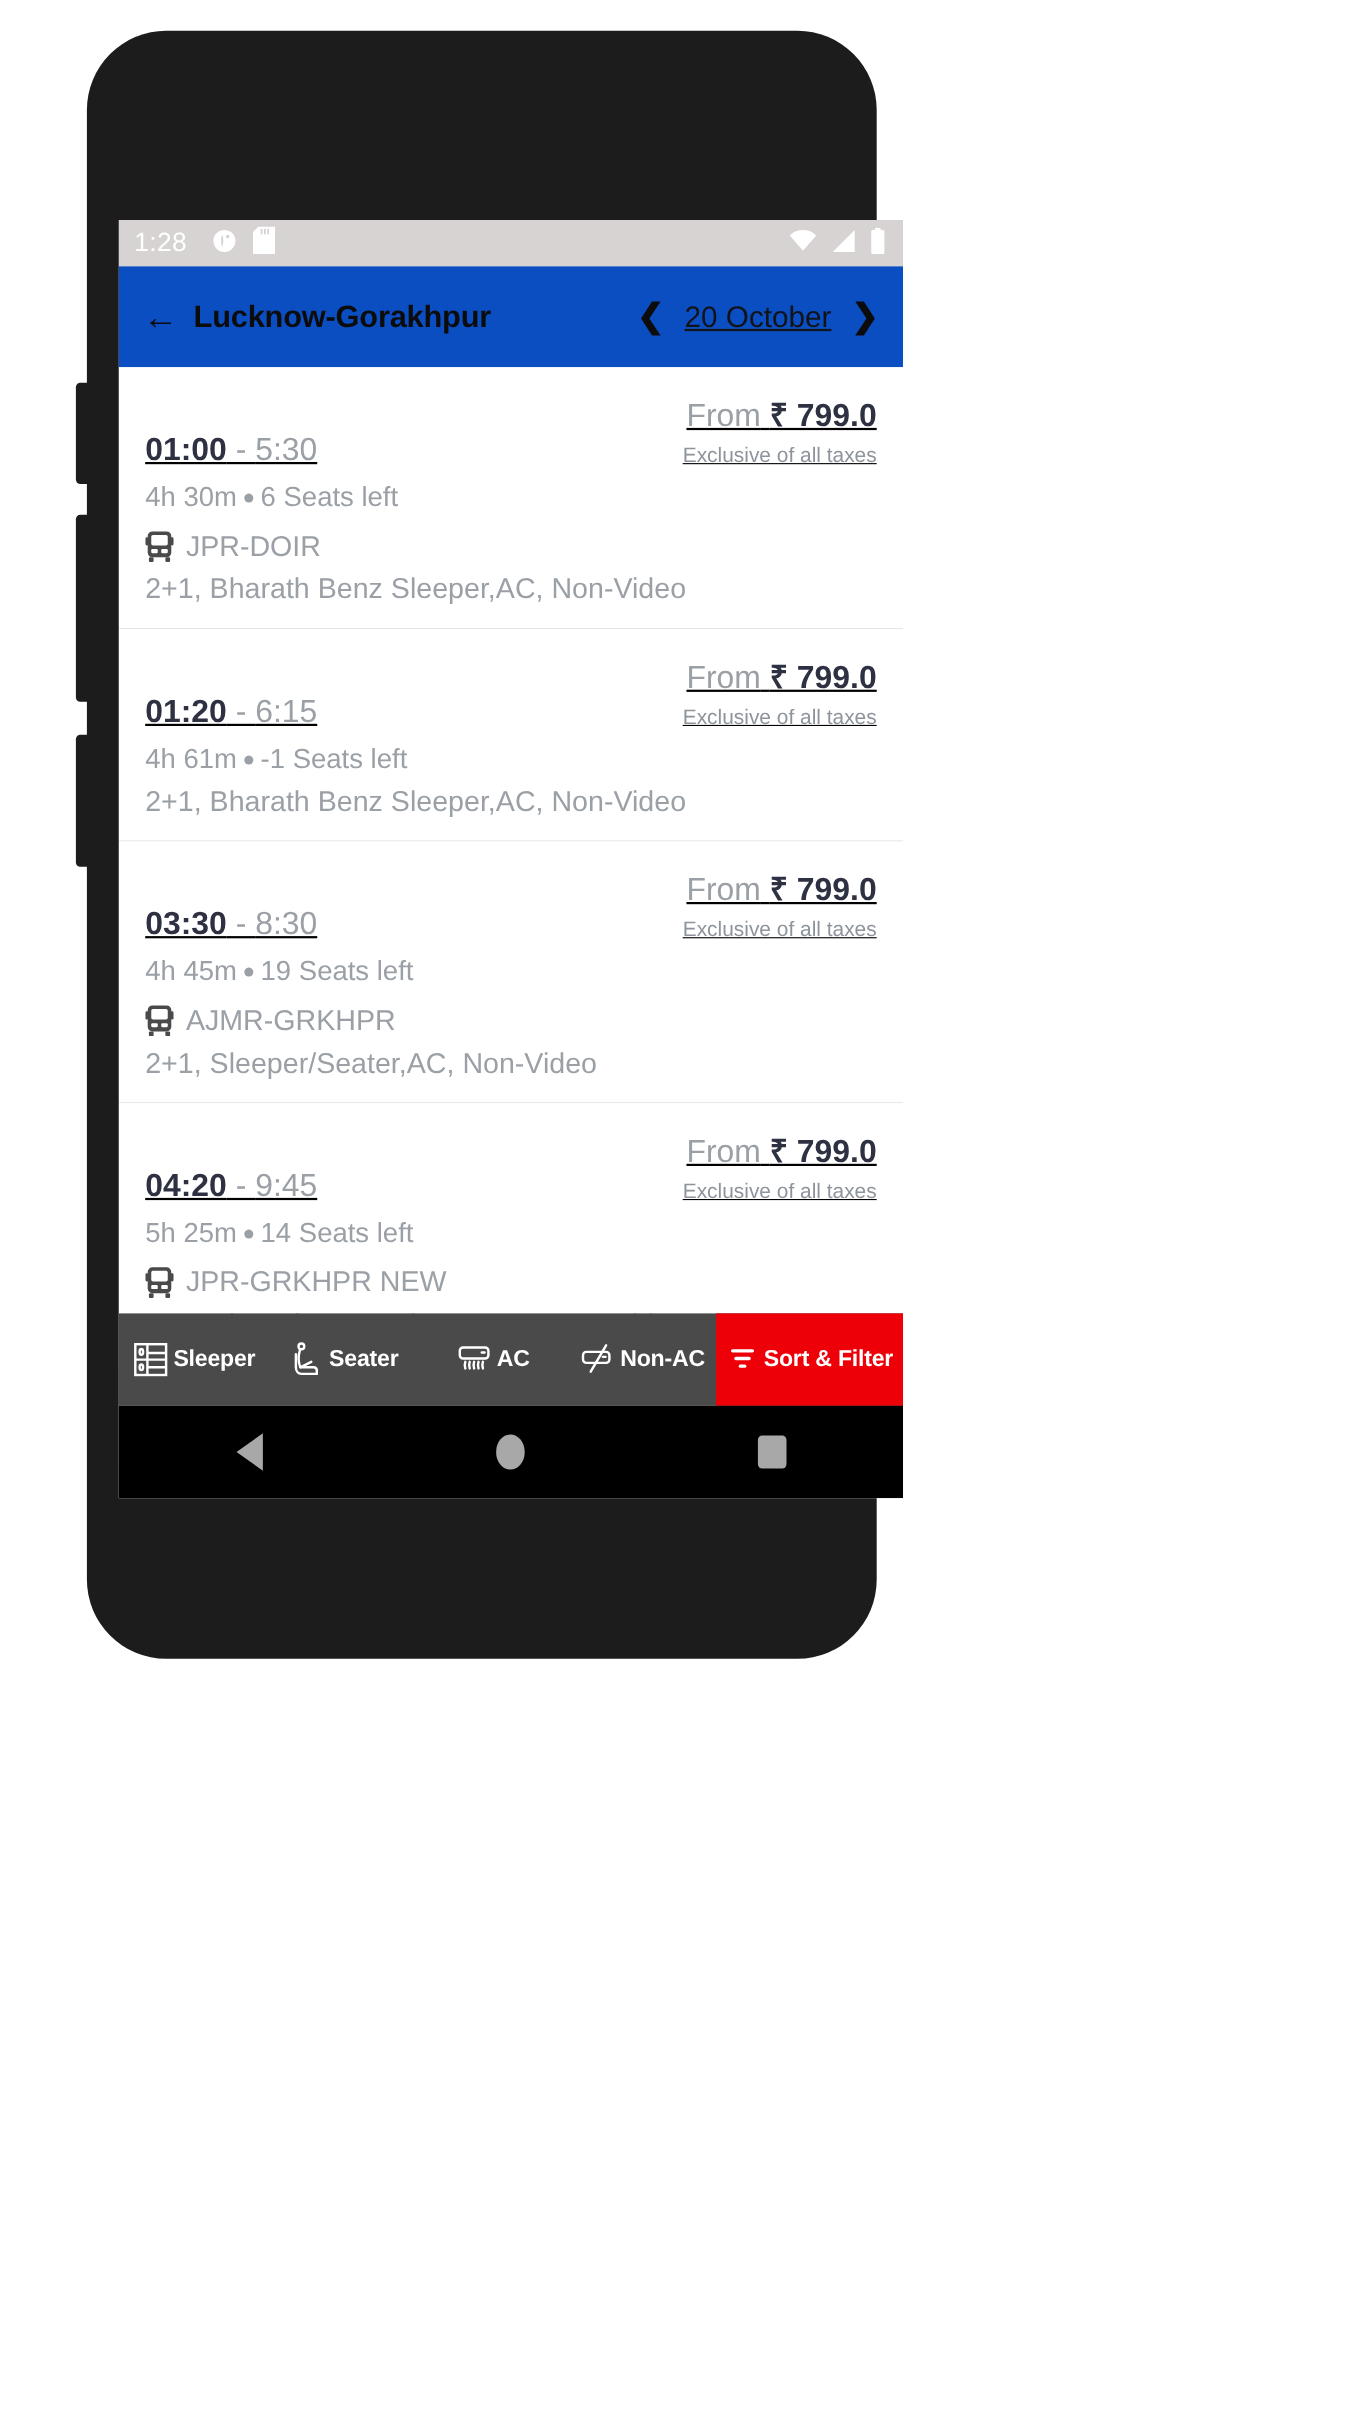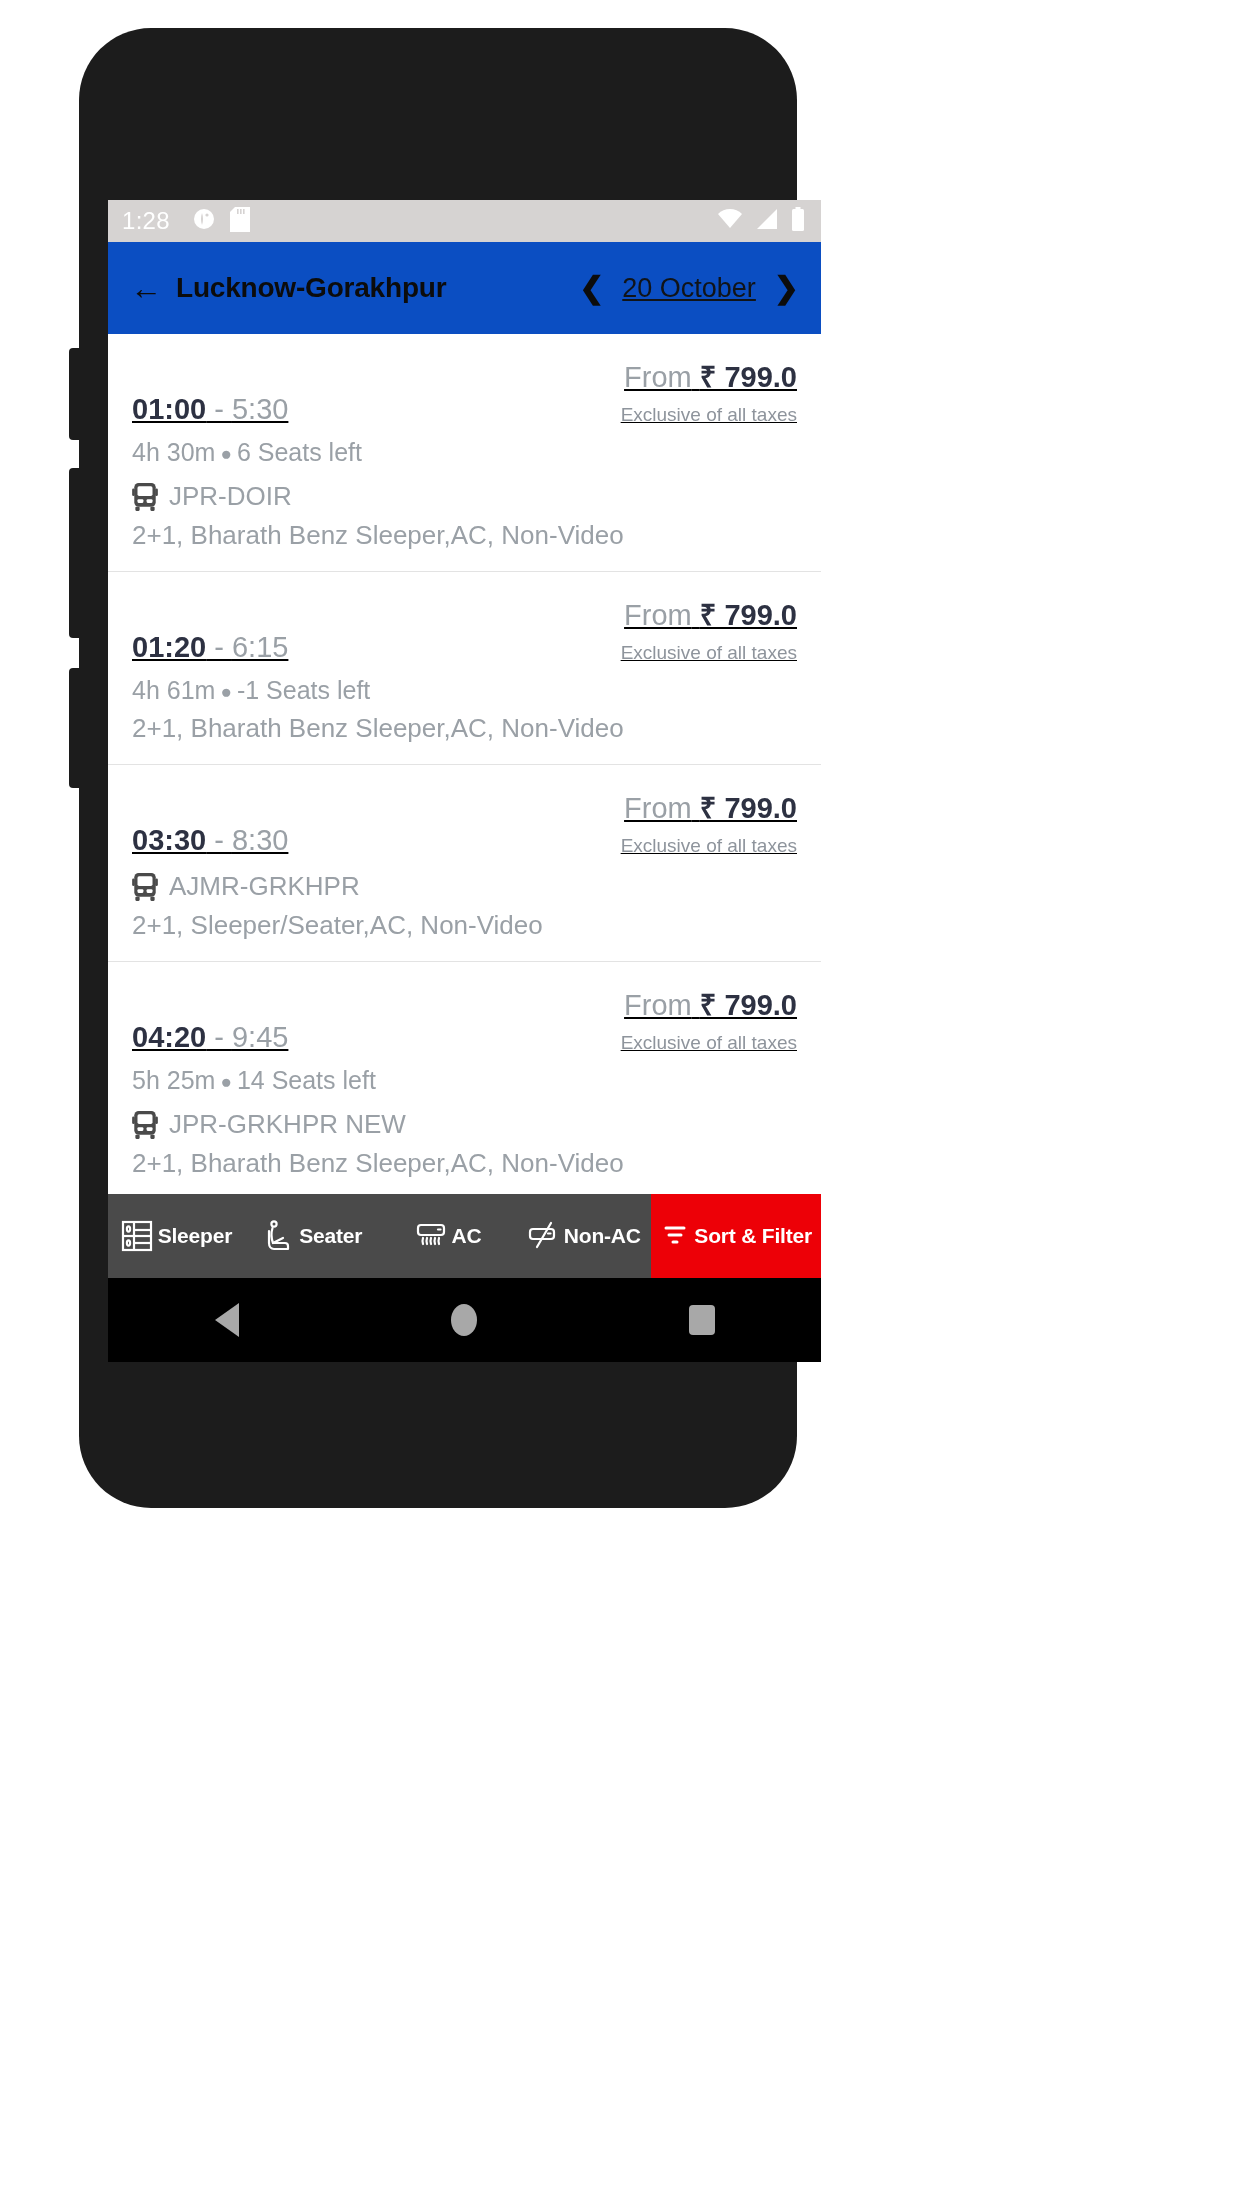--- a/index.html
+++ b/index.html
@@ -229,20 +229,21 @@
         <div class="bus-type">2+1, Bharath Benz Sleeper,AC, Non-Video</div>
       </div>
       <div class="bus-card">
         <div class="row-top">
           <div class="times"><span class="dep">03:30</span><span> - </span><span>8:30</span></div>
           <div class="price-col">
             <div class="price"><span>From</span> <span class="amt">₹ 799.0</span></div>
             <div class="tax-note">Exclusive of all taxes</div>
           </div>
         </div>
+        <div class="dur-line"><span>4h 45m</span><span class="sep">●</span><span>19 Seats left</span></div>
         <div class="op-line">
           <span>
             <svg class="bus-icon" viewBox="0 0 24 28">
               <rect x="2" y="1" width="20" height="22" rx="4" fill="#4a4a4a"></rect>
               <rect x="5" y="4" width="14" height="9" rx="1.5" fill="#fff"></rect>
               <rect x="5" y="16" width="5.5" height="3.5" rx="1" fill="#fff"></rect>
               <rect x="13.5" y="16" width="5.5" height="3.5" rx="1" fill="#fff"></rect>
               <rect x="0" y="6" width="2.5" height="7" rx="1.2" fill="#4a4a4a"></rect>
               <rect x="21.5" y="6" width="2.5" height="7" rx="1.2" fill="#4a4a4a"></rect>
               <rect x="3" y="23" width="4" height="4" rx="1" fill="#4a4a4a"></rect>

